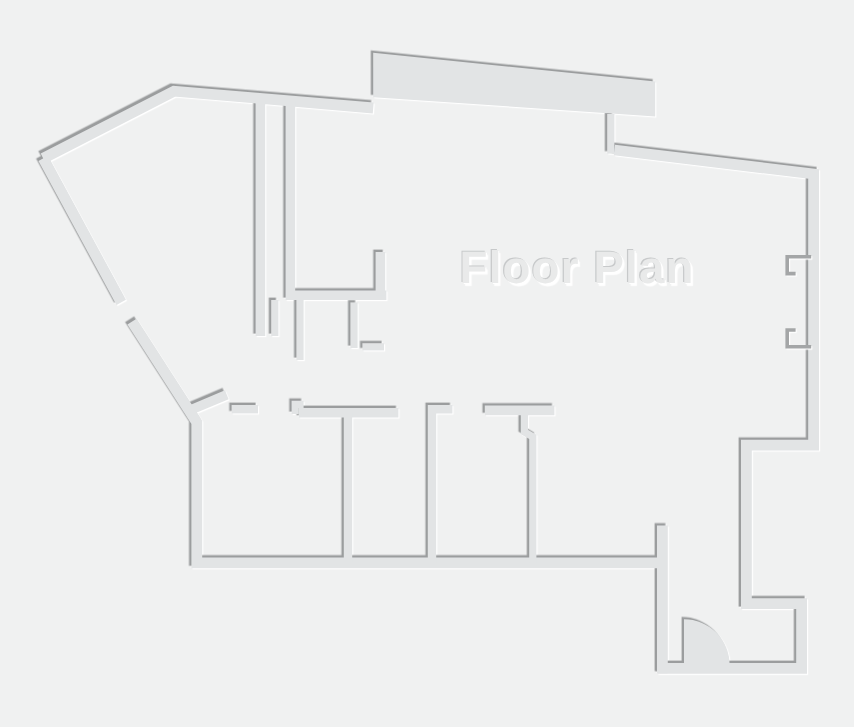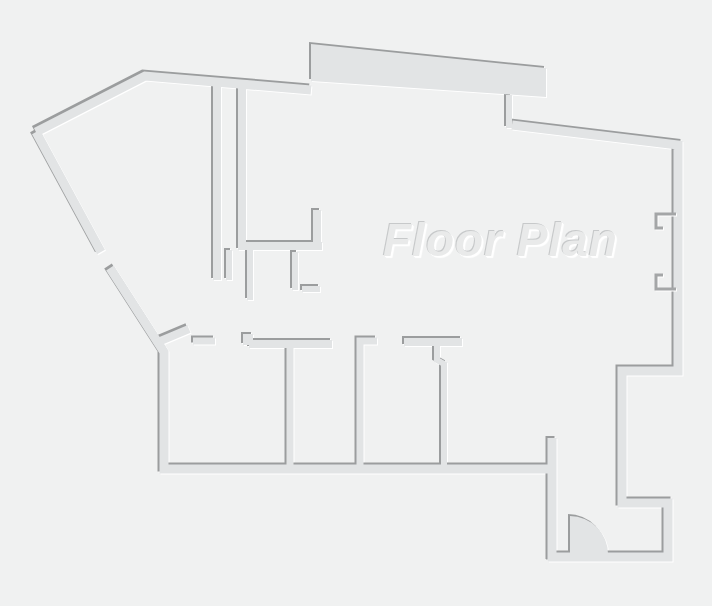--- a/index.html
+++ b/index.html
@@ -20,31 +20,30 @@
            drop-shadow(1.6px 1.6px 0 var(--edge-light,#ffffff));
   }
   #brackets{
     filter:drop-shadow(1.4px 1.4px 0 var(--edge-light,#ffffff));
   }
   .w{stroke:var(--wall,#e2e4e5);fill:none;stroke-linecap:butt;stroke-linejoin:miter;}
   .wf{fill:var(--wall,#e2e4e5);stroke:none;}
   .bk{stroke:var(--bracket,#a4a6a7);fill:none;stroke-width:3;}
   #plan-title{
     position:absolute;
-    left:383px;top:213px;
-    font-size:46px;
+    left:383px;top:203px;
+    font-size:38px;
     font-weight:bold;
     letter-spacing:1px;
     color:var(--title-fill,#e9eaea);
     text-shadow:-1px -1px 0 var(--title-shadow,#c7c9ca),
                  2px 2px 1px var(--edge-light,#ffffff),
                  1px 1px 0 var(--edge-light,#ffffff);
     white-space:nowrap;
     user-select:none;
-    font-style:italic;
   }
 </style>
 </head>
 <body>
 
 <div id="stage">
 
   <svg id="plan-svg" width="712" height="606" viewBox="0 0 712 606">
 
     <g id="walls">

